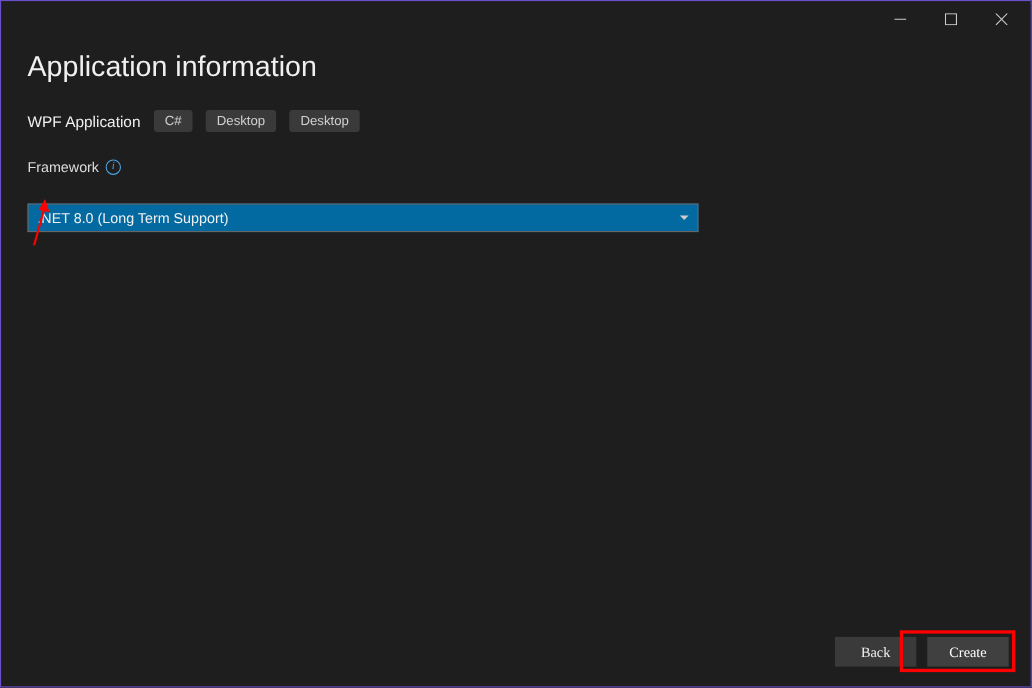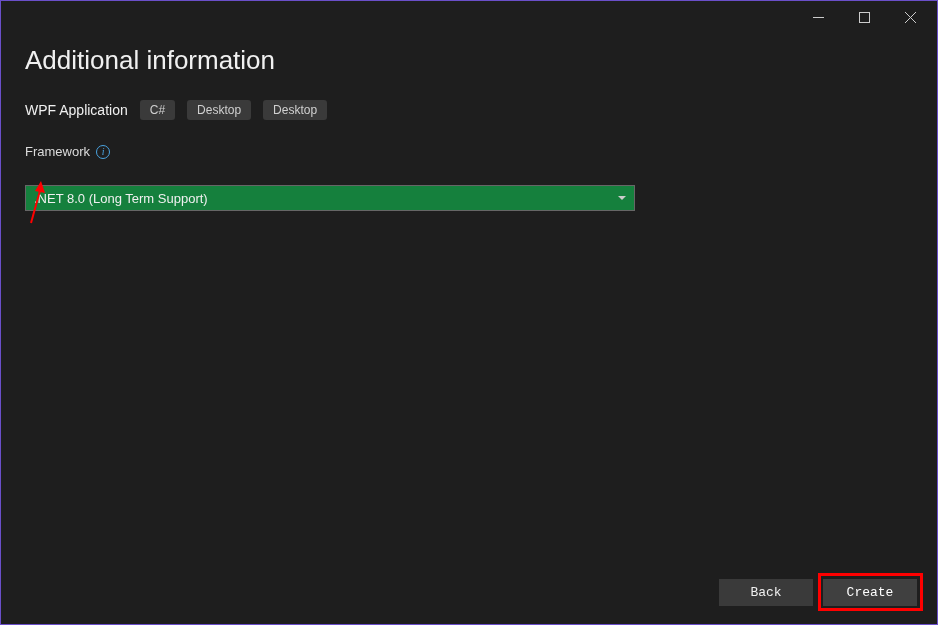--- a/index.html
+++ b/index.html
@@ -84,21 +84,21 @@
       align-items: center;
       justify-content: center;
       font-size: 10px;
       font-family: Georgia, serif;
       font-style: italic;
       line-height: 1;
     }
     .dropdown {
       width: 610px;
       height: 26px;
-      background: #15803d;
+      background: #0369a1;
       border: 1px solid #666666;
       display: flex;
       align-items: center;
       justify-content: space-between;
       padding: 0 8px;
       cursor: pointer;
     }
     .dropdown-text {
       font-size: 13px;
       color: #f0f0f0;
@@ -111,25 +111,25 @@
       border-top: 4px solid #cccccc;
     }
     .footer {
       position: absolute;
       bottom: 18px;
       right: 20px;
       display: flex;
       gap: 10px;
     }
     .btn {
-      width: 94px;
+      width: 74px;
       height: 27px;
       border: none;
       font-size: 13px;
-      font-family: Liberation Mono, monospace;
+      font-family: Liberation Serif, serif;
       cursor: pointer;
       display: flex;
       align-items: center;
       justify-content: center;
     }
     .btn-back {
       background: #3a3a3a;
       color: #f0f0f0;
     }
     .btn-create {
@@ -168,21 +168,21 @@
   </div>
   <div class="titlebar-btn">
     <svg viewBox="0 0 11 11">
         <line x1="0" y1="0" x2="11" y2="11" stroke="currentColor" stroke-width="1"></line>
         <line x1="11" y1="0" x2="0" y2="11" stroke="currentColor" stroke-width="1"></line>
       </svg>
   </div>
 </div>
 
 <div class="content">
-  <h1 class="page-title">Additional information</h1>
+  <h1 class="page-title">Application information</h1>
 
   <div class="project-row">
     <div class="project-name">WPF Application</div>
     <span class="tag">C#</span>
     <span class="tag">Desktop</span>
     <span class="tag">Desktop</span>
   </div>
 
   <div class="field-label-row">
     <span class="field-label">Framework</span>

